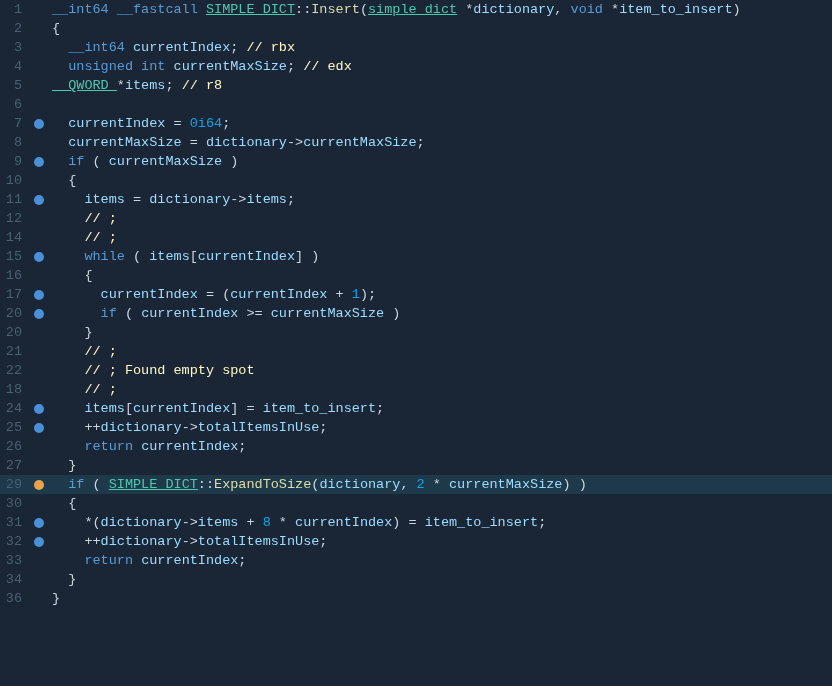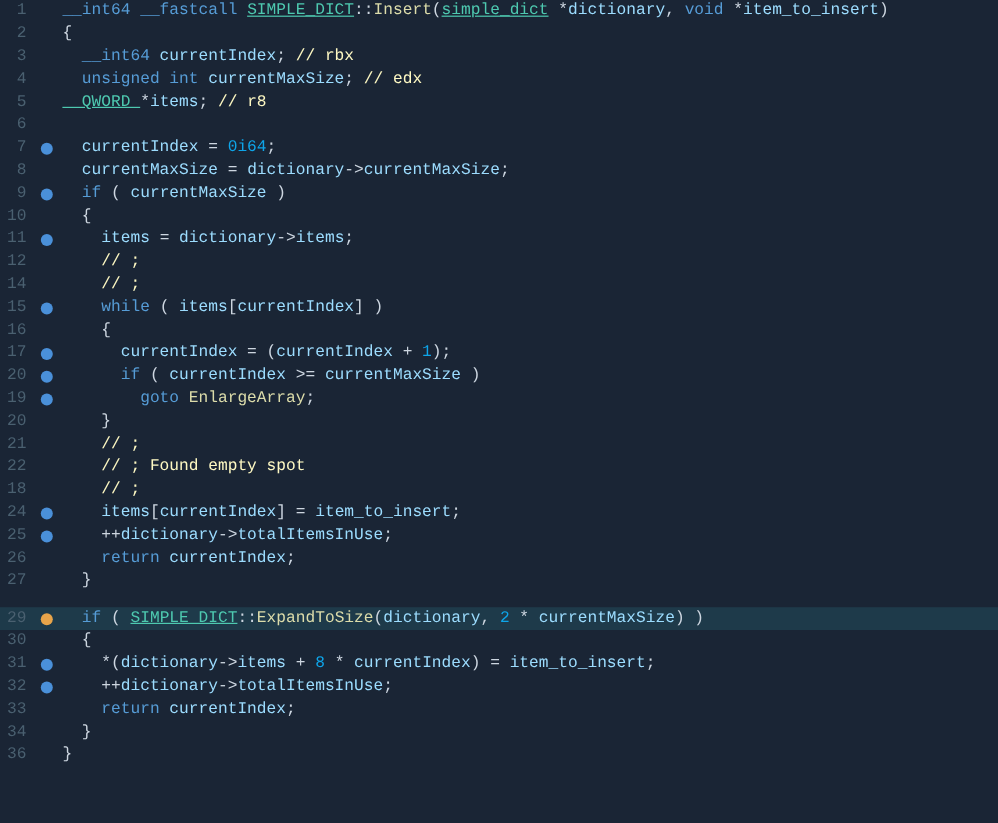--- a/index.html
+++ b/index.html
@@ -24,21 +24,20 @@
     }
     .code-line {
       display: flex;
       flex-direction: row;
       align-items: stretch;
       min-height: 19px;
       position: relative;
     }
     .code-line.highlighted {
       background-color: #1e3a4a;
-      margin-top: 12px;
     }
     .line-number {
       width: 30px;
       min-width: 30px;
       text-align: right;
       padding-right: 8px;
       color: #4a6070;
       user-select: none;
       flex-shrink: 0;
     }
@@ -171,27 +170,20 @@
       <div class="code-content"><span class="">      </span><span class="var">currentIndex</span><span class="op"> = (</span><span class="var">currentIndex</span><span class="op"> + </span><span class="num">1</span><span class="punct">);</span></div>
     </div>
     <div class="code-line">
       <div class="line-number">20</div>
       <div class="breakpoint">
         <div class="bp-dot"></div>
       </div>
       <div class="code-content"><span class="kw">      if</span><span class="punct"> ( </span><span class="var">currentIndex</span><span class="op"> &gt;= </span><span class="var">currentMaxSize</span><span class="punct"> )</span></div>
     </div>
     <div class="code-line">
-      <div class="line-number">19</div>
-      <div class="breakpoint">
-        <div class="bp-dot"></div>
-      </div>
-      <div class="code-content"><span class="kw">        goto </span><span class="label">EnlargeArray</span><span class="punct">;</span></div>
-    </div>
-    <div class="code-line">
       <div class="line-number">20</div>
       <div class="breakpoint"></div>
       <div class="code-content"><span class="punct">    }</span></div>
     </div>
     <div class="code-line">
       <div class="line-number">21</div>
       <div class="breakpoint"></div>
       <div class="code-content"><span class="comment">    // ;</span></div>
     </div>
     <div class="code-line">

